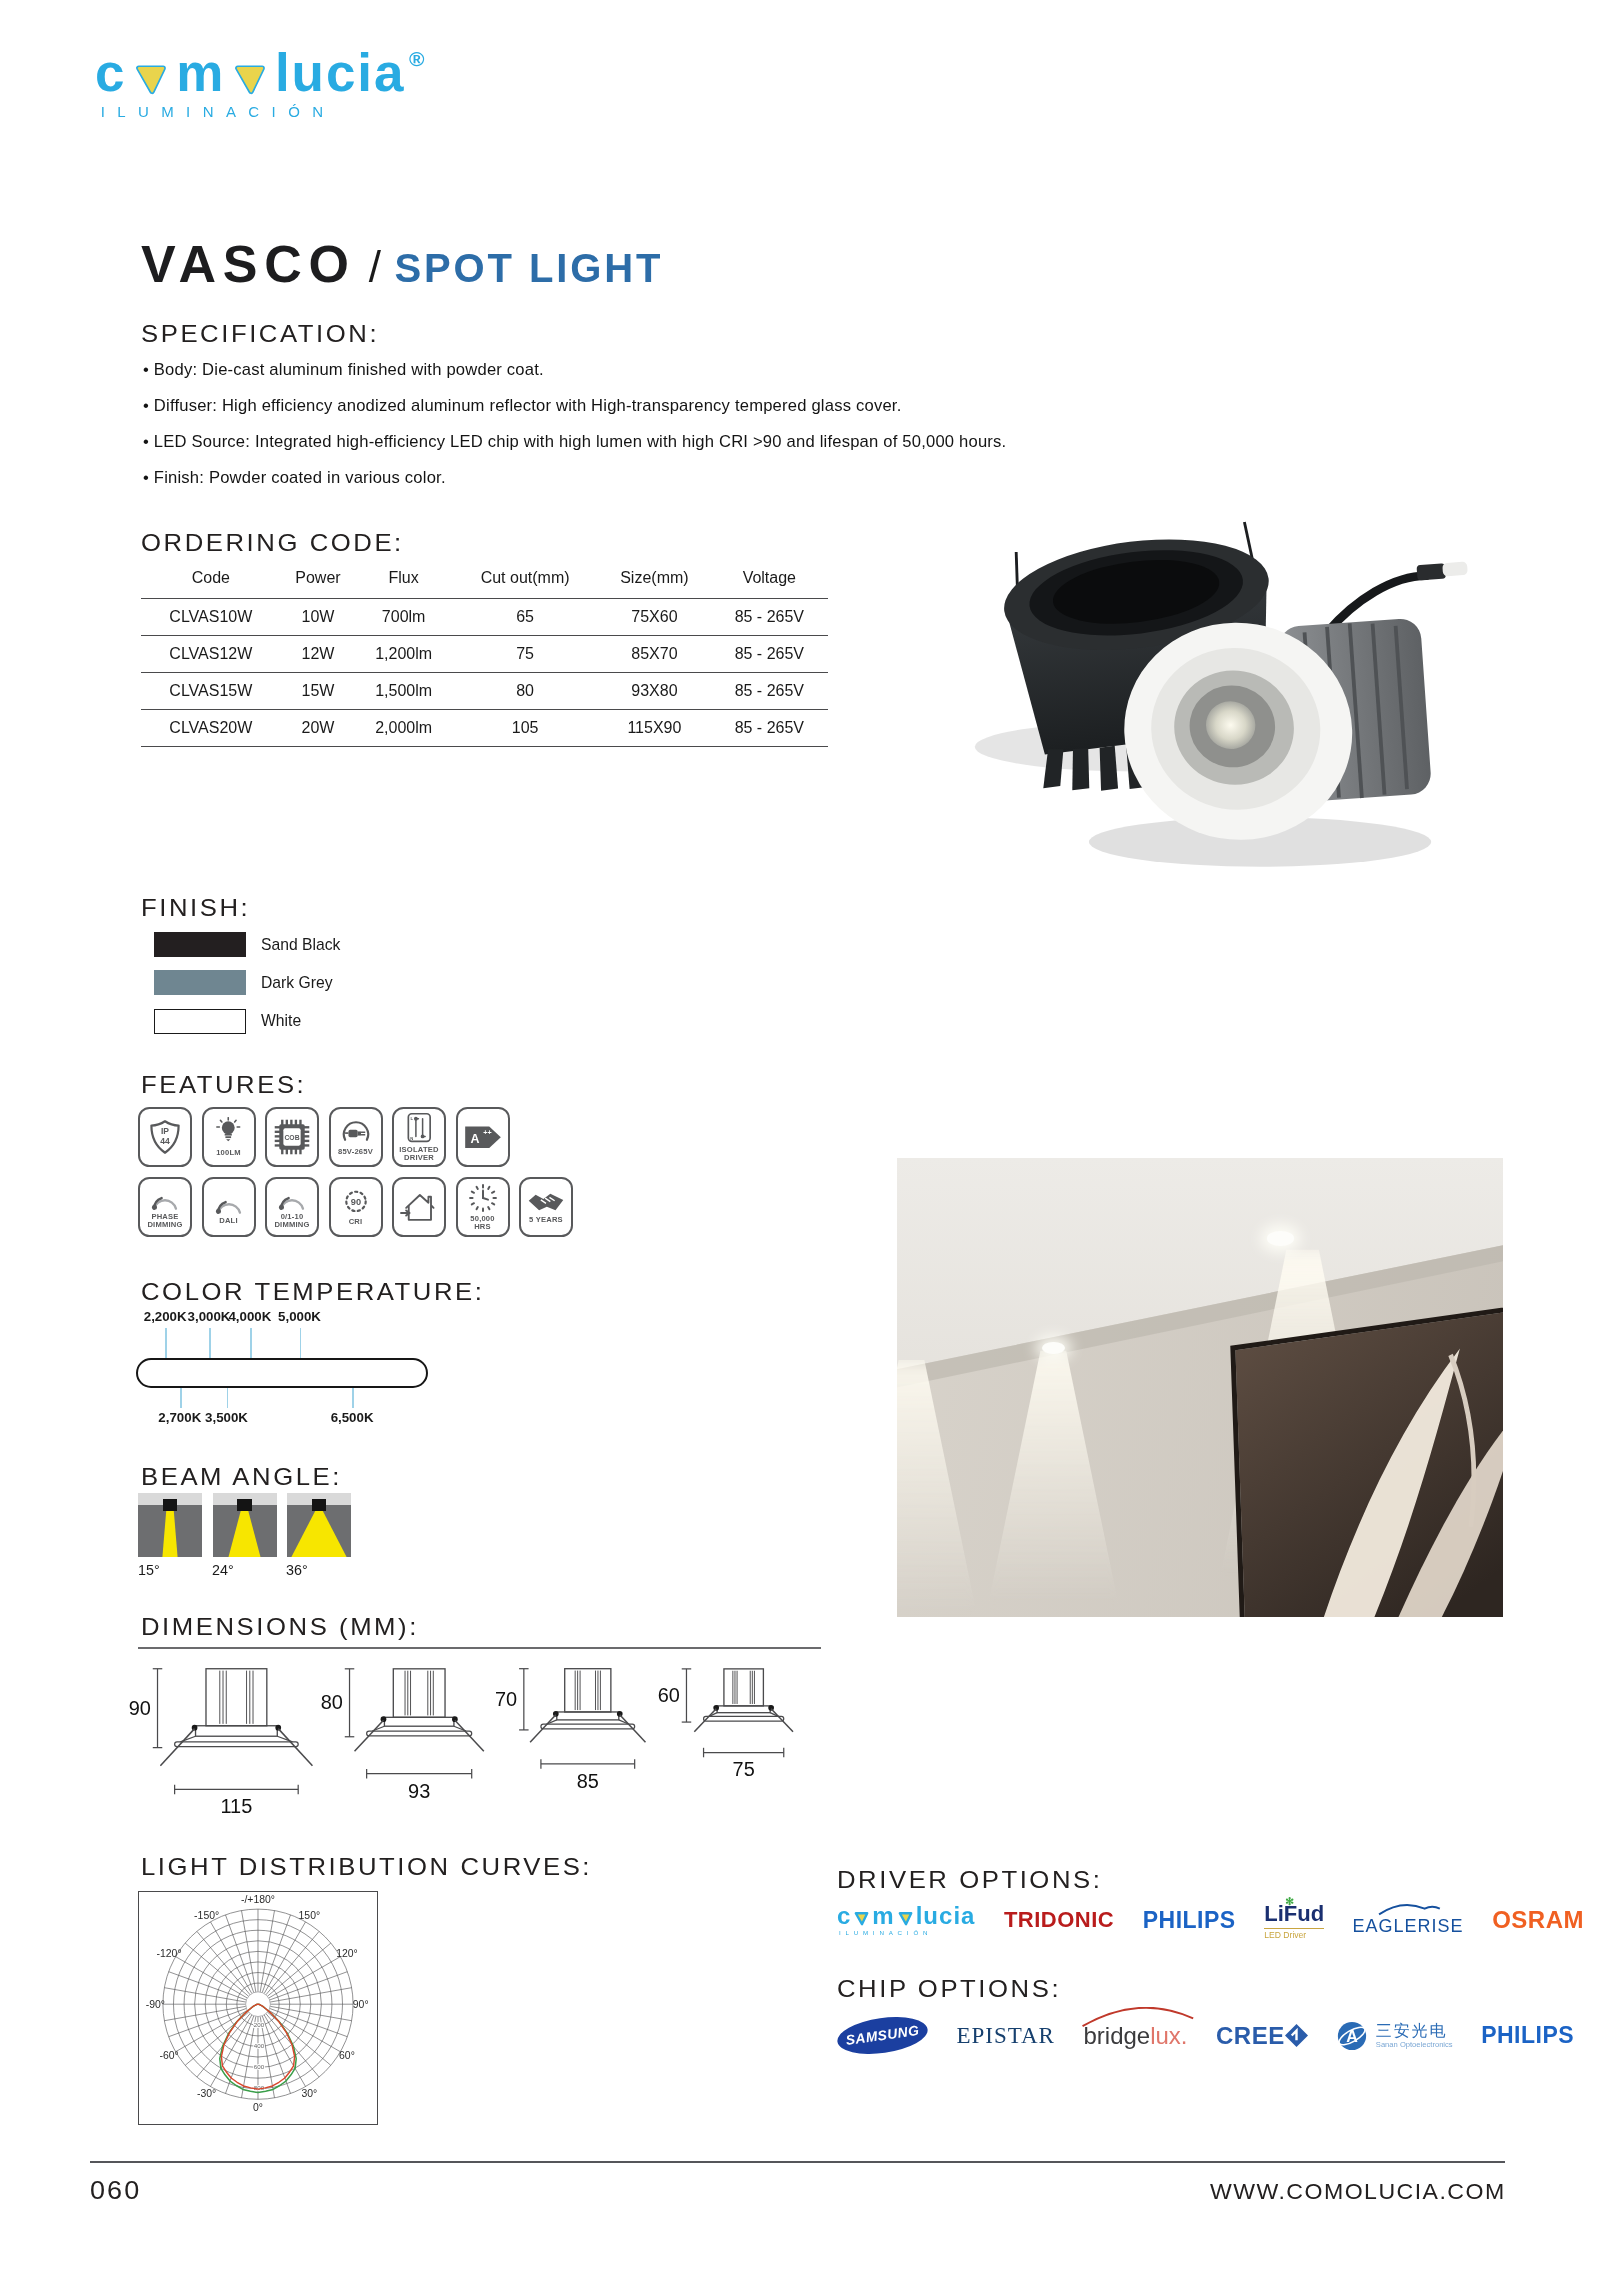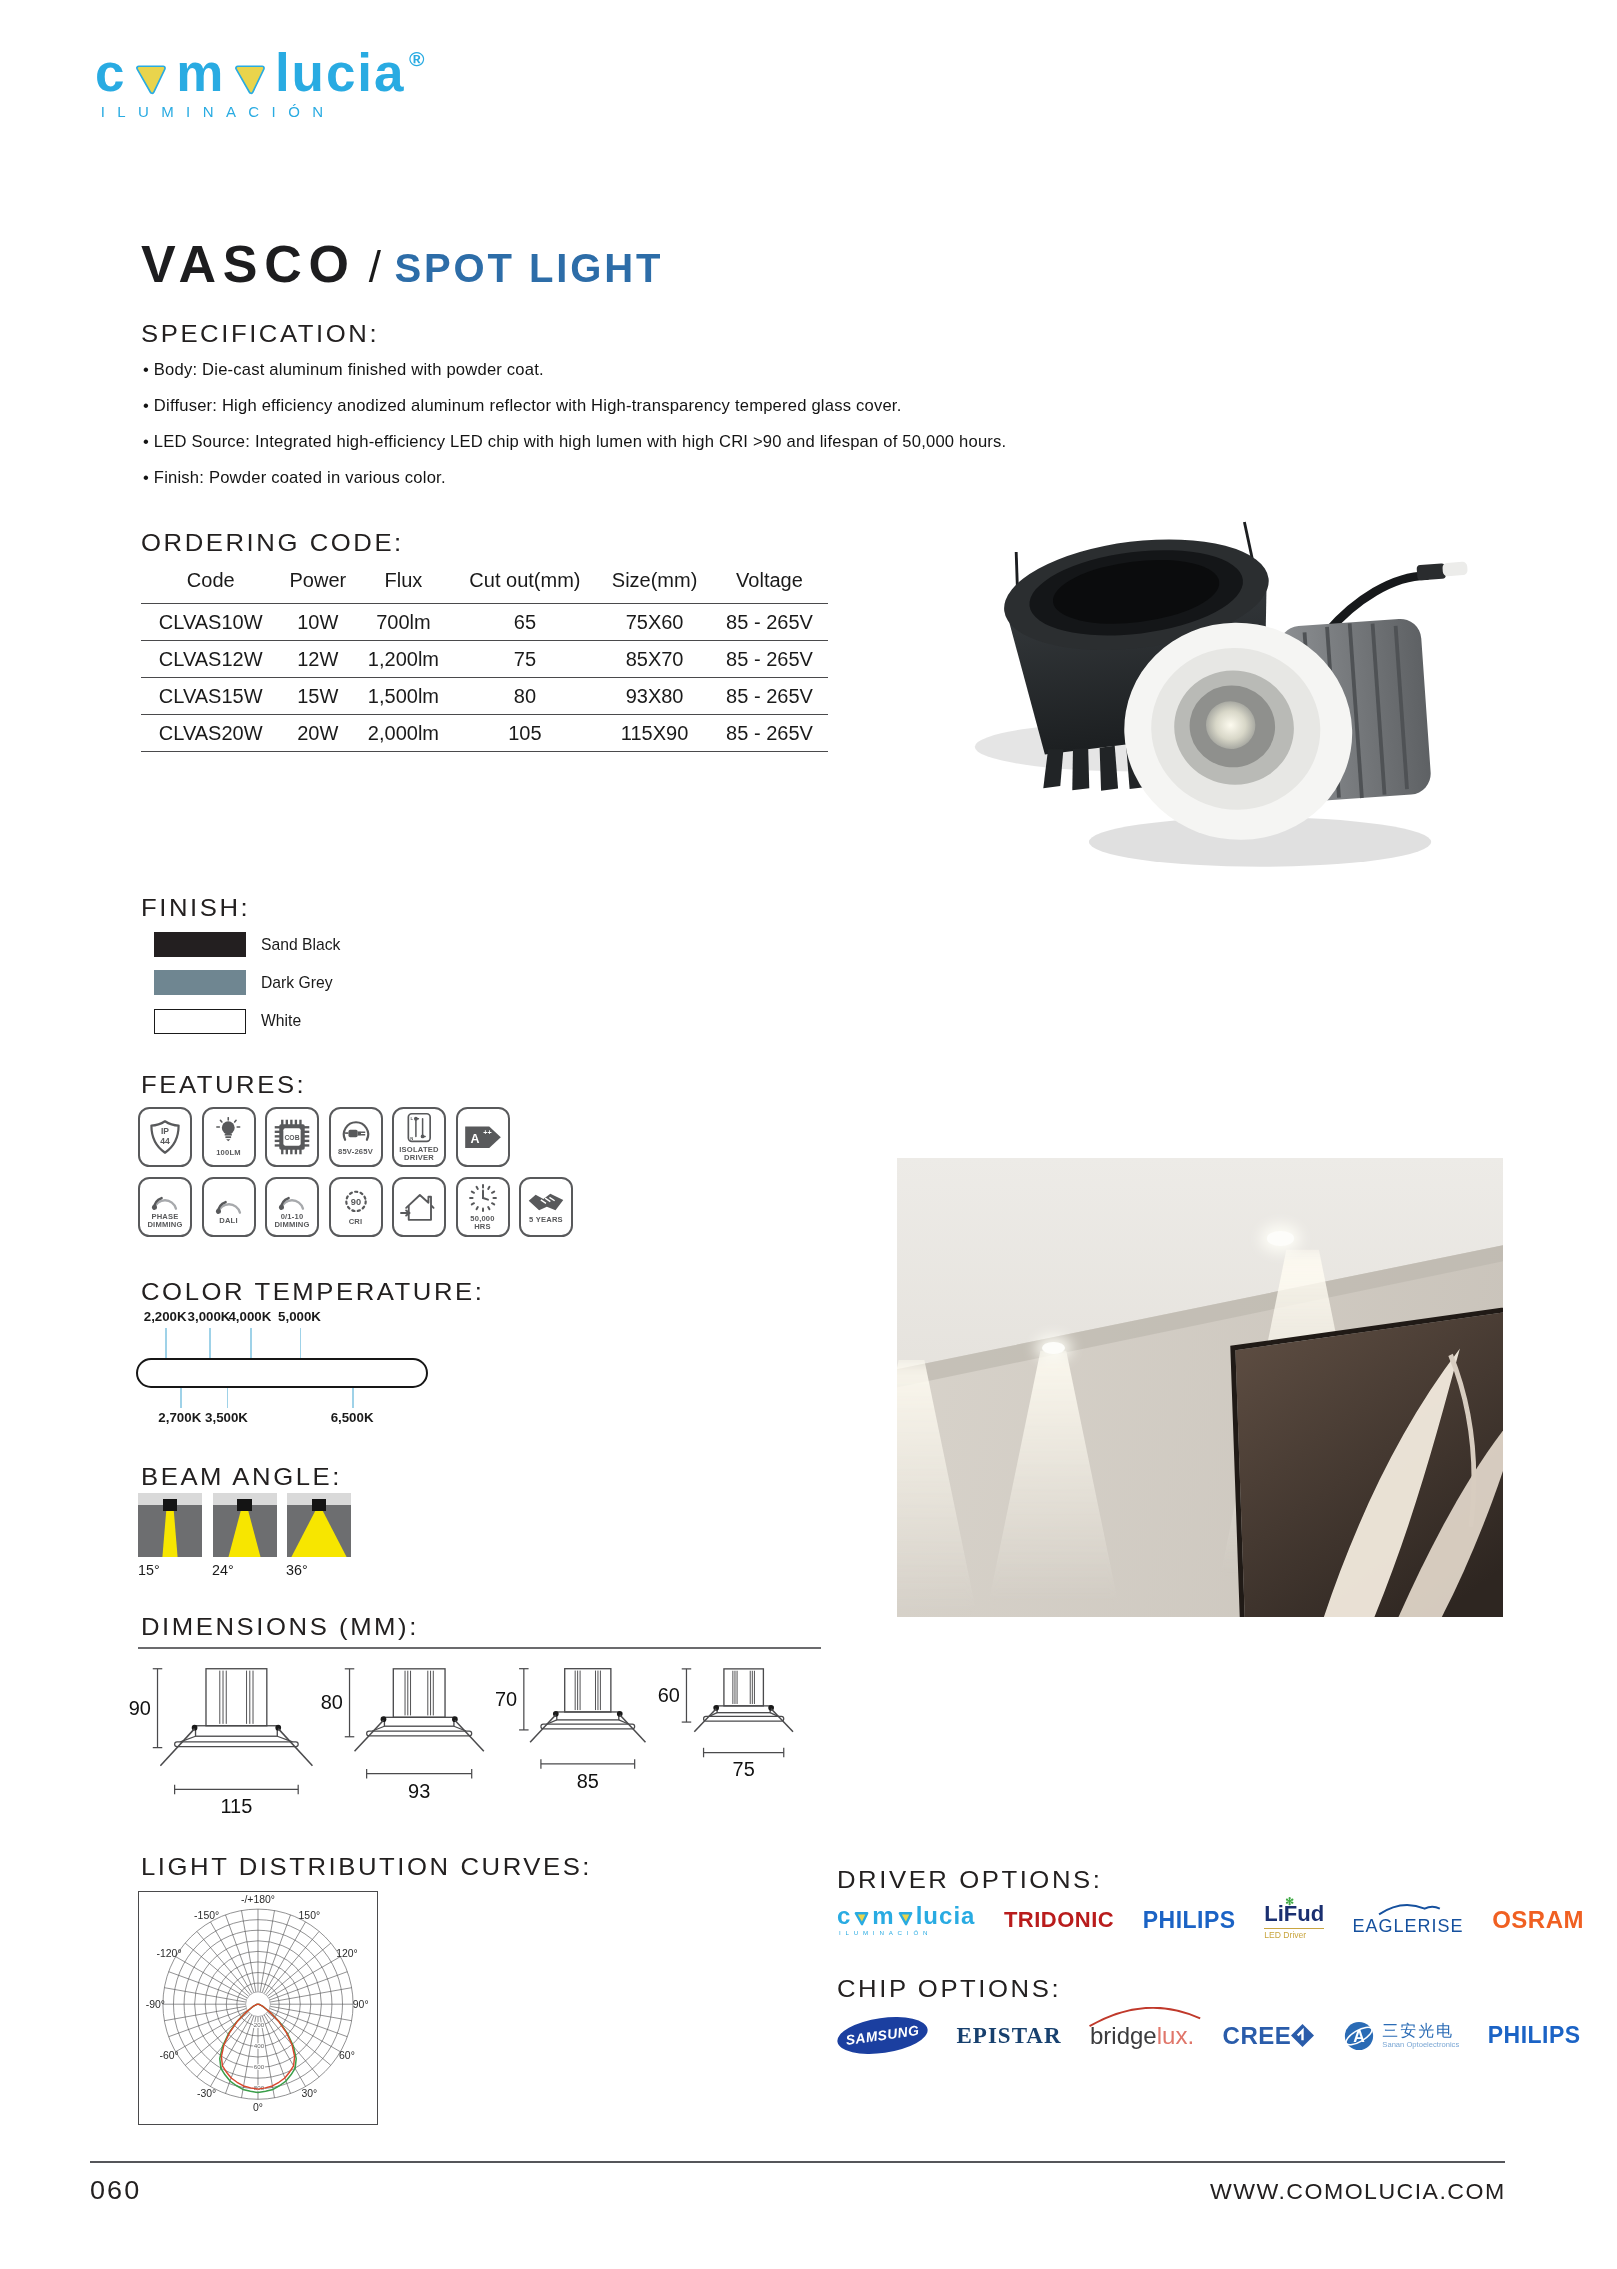--- a/index.html
+++ b/index.html
@@ -23,21 +23,21 @@
   
   .sec-h{position:absolute;margin:0;font-size:24px;font-weight:400;letter-spacing:2.4px;
          color:#232020;transform:scaleX(1.07);transform-origin:left;}
 
   
   .spec-list{position:absolute;left:143px;top:360px;width:1103px;margin:0;padding:0;list-style:none;}
   .spec-list li{font-size:16.6px;letter-spacing:0.2px;margin-bottom:16px;color:#141414;}
   .spec-list li::before{content:"• ";}
 
   
-  .order-table{position:absolute;left:141px;top:563px;width:687px;border-collapse:collapse;font-size:20px;}
+  .order-table{position:absolute;left:141px;top:563px;width:687px;border-collapse:collapse;font-size:16px;}
   .order-table th{font-weight:400;text-align:center;padding:5.7px 0 11.4px 0;}
   .order-table td{text-align:center;height:34px;}
   .order-table tbody tr{border-top:1.9px solid #4a4a4c;}
   .order-table tbody tr:last-child{border-bottom:1.9px solid #4a4a4c;}
 
   
   .finish-rows{position:absolute;left:154px;top:932px;}
   .fin-row{display:flex;align-items:center;margin-bottom:13.3px;}
   .fin-swatch{width:92px;height:25px;box-sizing:border-box;}
   .fin-label{font-size:15.7px;padding-left:15px;}
@@ -86,21 +86,21 @@
   .b-lifud{display:flex;flex-direction:column;align-items:flex-start;position:relative;}
   .b-lifud .lf-main{font-size:22px;font-weight:bold;color:#1a2f70;border-bottom:1.9px solid #c9a53f;padding-bottom:1px;}
   .b-lifud .lf-star{position:absolute;top:-5.7px;left:21px;color:#3faa44;font-size:10.5px;font-weight:bold;}
   .b-lifud .lf-sub{font-size:8.6px;color:#c9a53f;margin-top:1px;}
   .b-eagle{display:flex;flex-direction:column;align-items:center;}
   .b-eagle .eg-txt{font-size:18px;color:#15509e;letter-spacing:1px;font-weight:400;}
   .b-osram{font-size:24px;font-weight:bold;color:#f06022;letter-spacing:0.5px;}
   .b-samsung{width:91px;height:35px;border-radius:50%;background:#1b3fa0;display:flex;align-items:center;
              justify-content:center;transform:rotate(-8deg);}
   .b-samsung span{color:#fff;font-weight:bold;font-style:italic;font-size:13.8px;letter-spacing:0.5px;}
-  .b-epistar{font-family:"Liberation Serif",serif;font-size:23px;font-weight:bold;color:#17406e;letter-spacing:1px;}
+  .b-epistar{font-family:"Liberation Serif",serif;font-size:23px;font-weight:normal;color:#17406e;letter-spacing:1px;}
   .b-bridgelux{position:relative;font-size:24px;}
   .b-bridgelux .bl-pre{color:#3b3b3d;}
   .b-bridgelux .bl-suf{color:#e0766a;}
   .b-bridgelux svg{position:absolute;top:-15px;right:-9.5px;}
   .b-cree{display:flex;align-items:center;gap:0;}
   .b-cree .cr-txt{font-size:24px;font-weight:bold;color:#2a5caa;letter-spacing:0.5px;}
   .b-sanan{display:flex;align-items:center;gap:7.6px;}
   .b-sanan .sa-col{display:flex;flex-direction:column;justify-content:space-between;}
   .b-sanan .sa-cjk{font-size:16px;color:#2a6bb5;letter-spacing:1.9px;line-height:18px;}
   .b-sanan .sa-sub{font-size:7.6px;color:#7aa7d4;}

